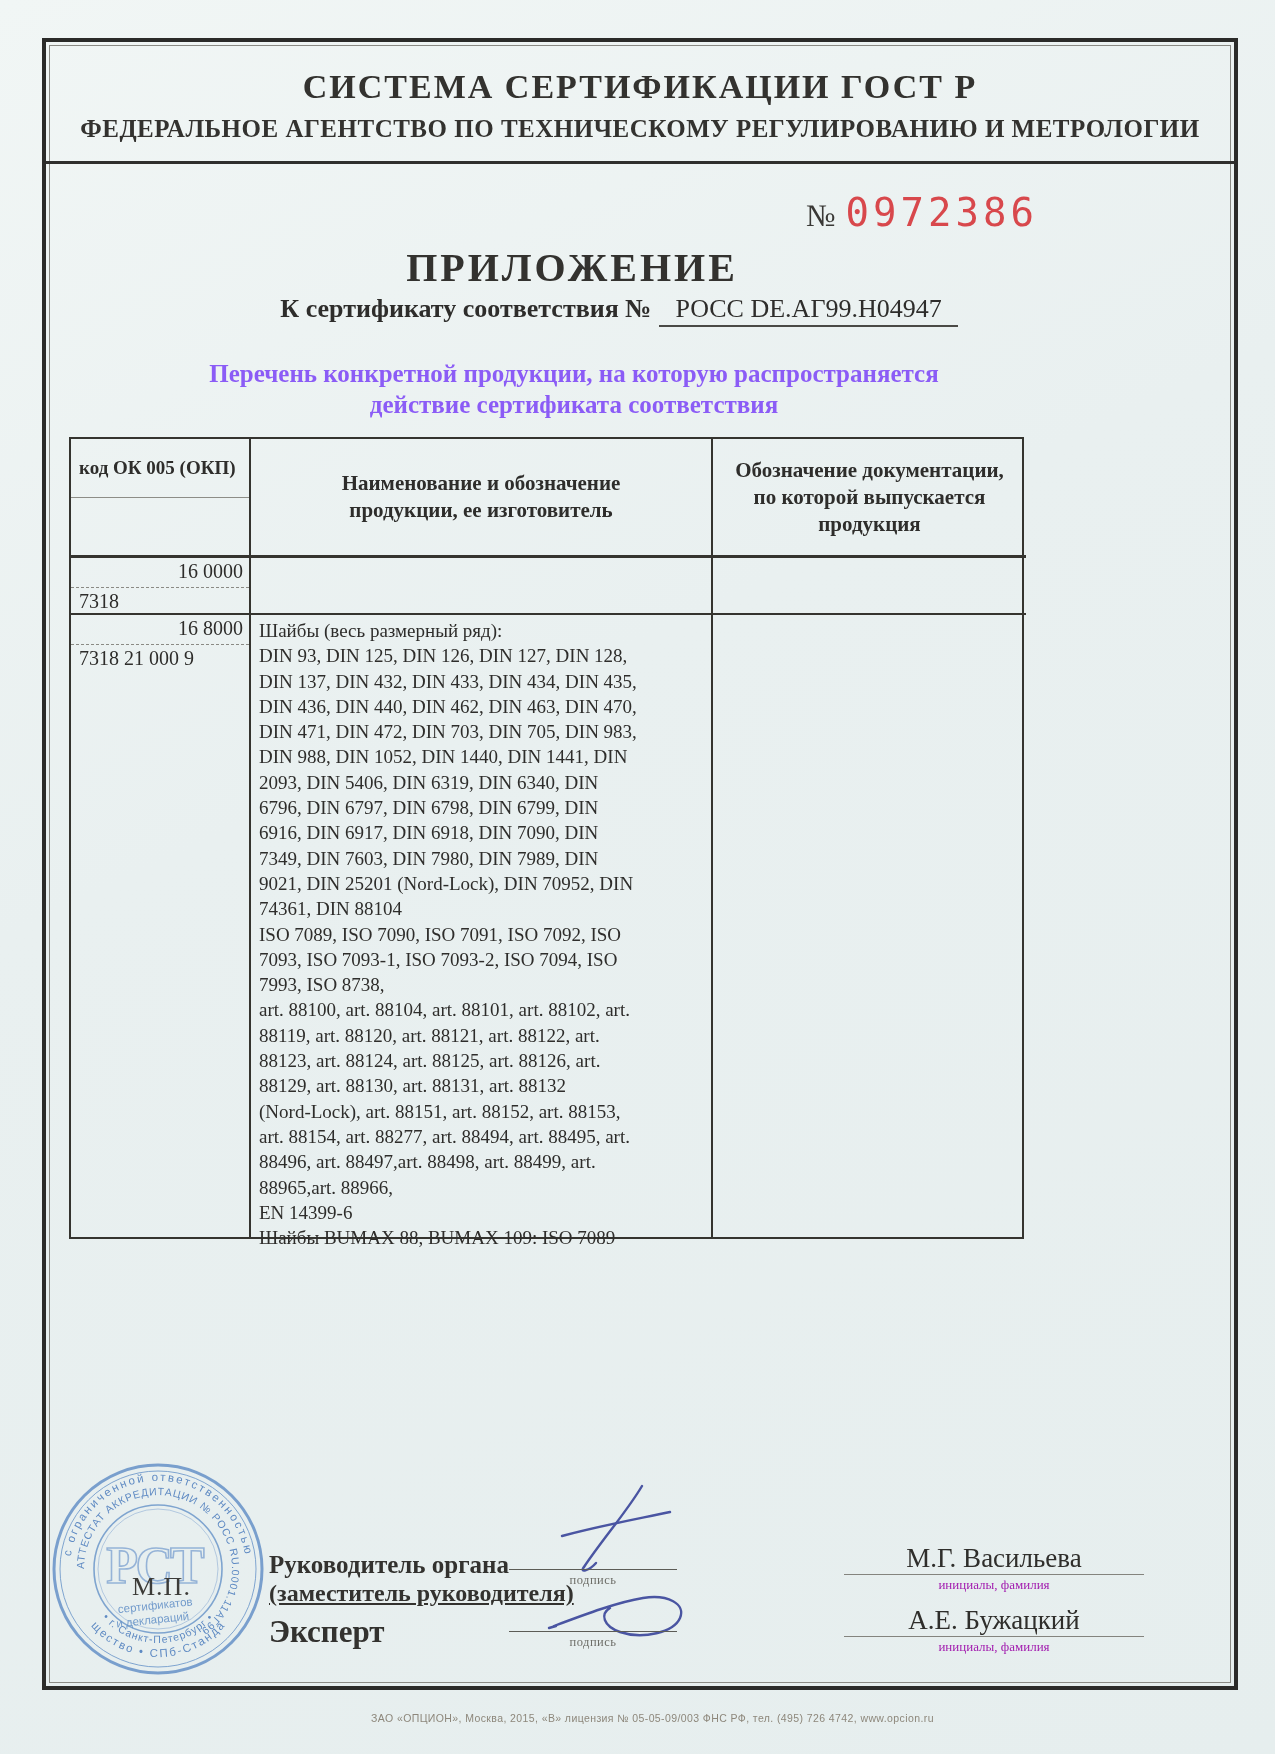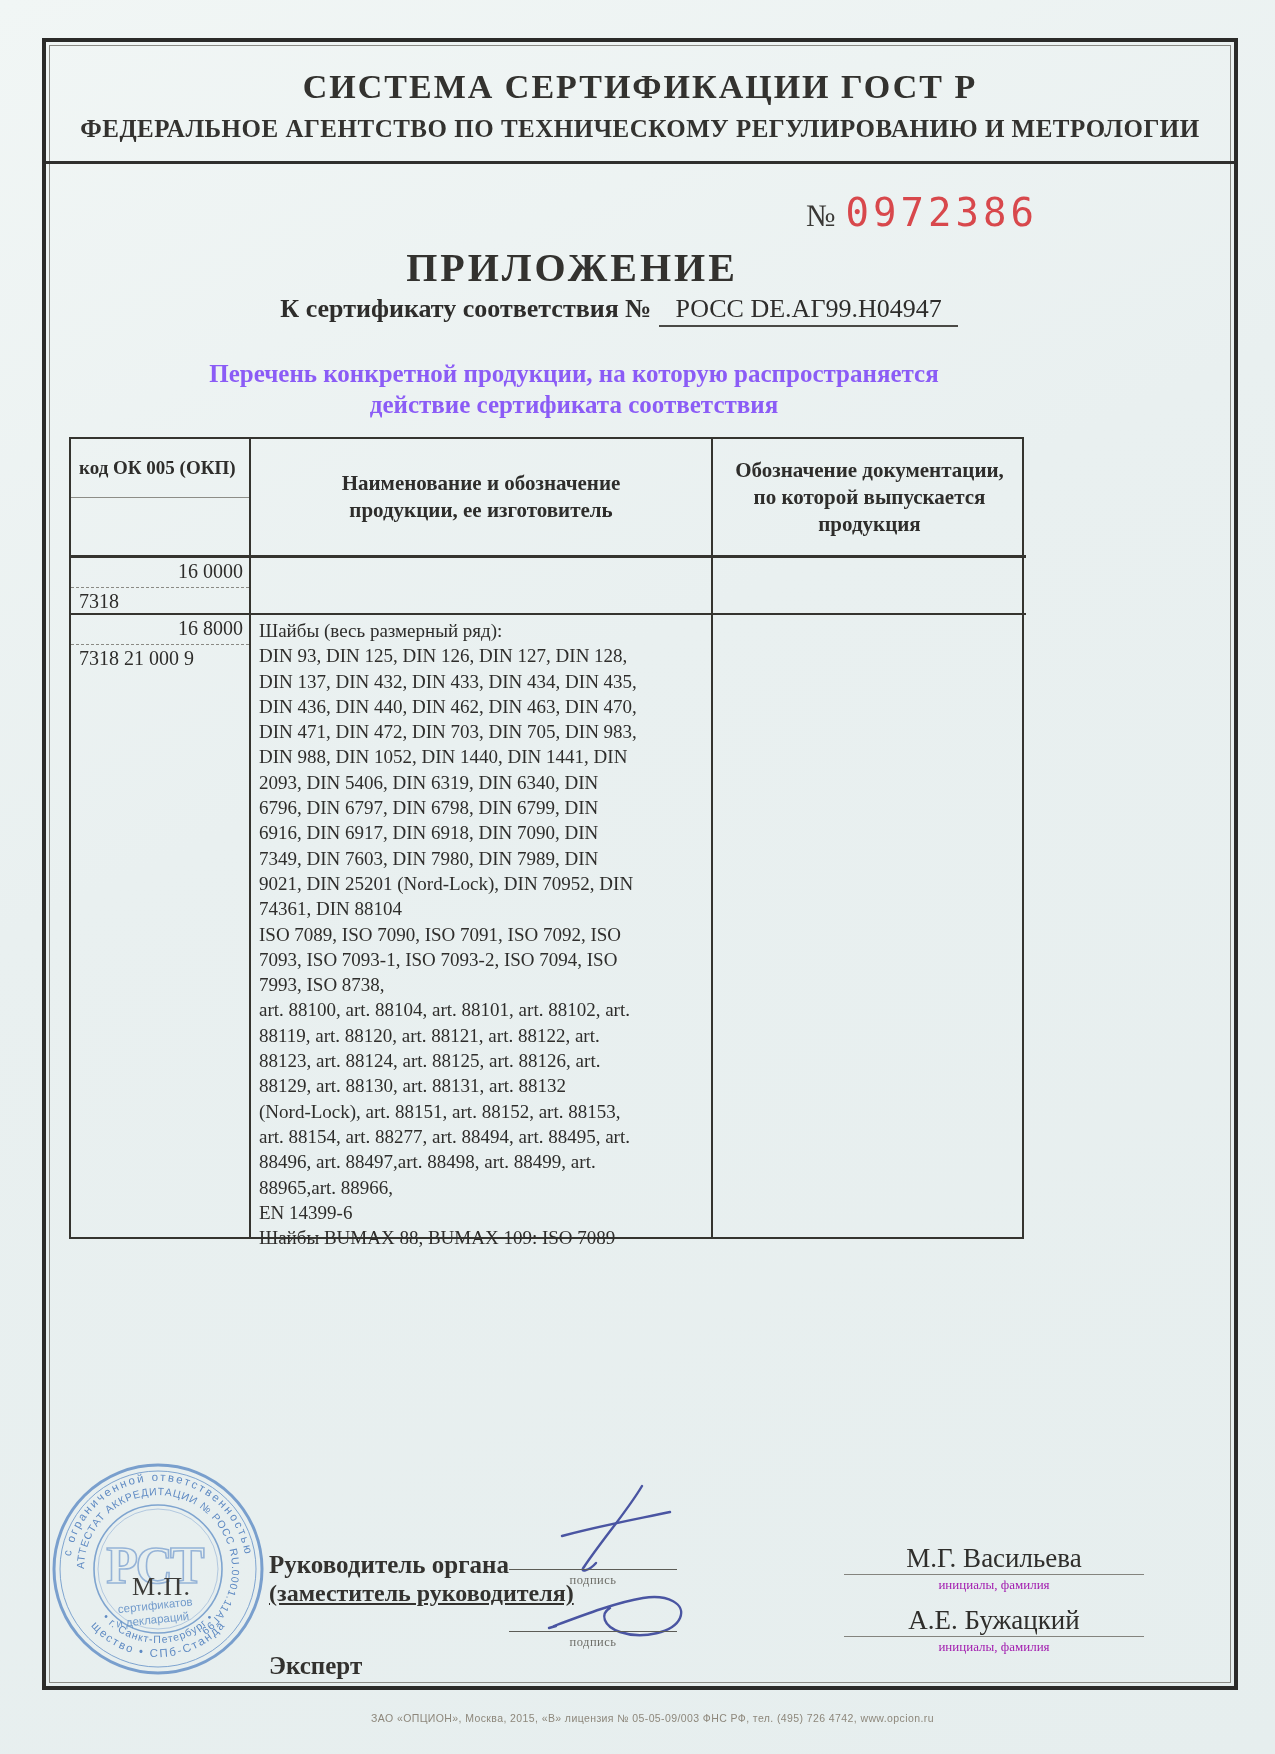--- a/index.html
+++ b/index.html
@@ -43,21 +43,21 @@
   .cell.r1{border-bottom:2px solid #35342f;}
   .head-c1 .half{height:58px;display:flex;align-items:center;padding-left:8px;font-weight:bold;font-size:19px;}
   .head-c1 .half.top{border-bottom:1px solid #8d8d87;}
   .head-mid{display:flex;align-items:center;justify-content:center;text-align:center;font-weight:bold;font-size:21px;line-height:27px;height:100%;}
   .code-top{font-size:20px;padding:2px 6px 1px 8px;border-bottom:1.5px dashed #8a8a84;min-height:26px;box-sizing:content-box;text-align:right;}
   .code-bottom{font-size:20px;padding:2px 6px 0 8px;}
   .product-text{font-size:19px;line-height:25.3px;padding:3px 4px 4px 8px;}
   
   .role1{position:absolute;left:223px;top:1509px;font-size:25px;font-weight:bold;color:#33322f;}
   .role1b{position:absolute;left:223px;top:1538px;font-size:24px;font-weight:bold;text-decoration:underline;color:#33322f;}
-  .role2{position:absolute;left:223px;top:1572px;font-size:25px;font-weight:bold;color:#33322f;margin-top:38px;}
+  .role2{position:absolute;left:223px;top:1572px;font-size:31px;font-weight:bold;color:#33322f;}
   .sigline{position:absolute;border-top:1.5px solid #5c5c56;}
   .sigline.s1{left:463px;top:1527px;width:168px;}
   .sigline.s2{left:463px;top:1589px;width:168px;}
   .sigcaption{position:absolute;font-size:12.5px;color:#6e6e68;letter-spacing:0.5px;}
   .sigcaption.s1{left:463px;top:1531px;width:168px;text-align:center;}
   .sigcaption.s2{left:463px;top:1593px;width:168px;text-align:center;}
   .name{position:absolute;left:798px;width:300px;text-align:center;font-size:27px;color:#2f2e2b;}
   .name.n1{top:1501px;}
   .name.n2{top:1563px;}
   .nameline{position:absolute;left:798px;width:300px;border-top:1px solid #84847e;}

